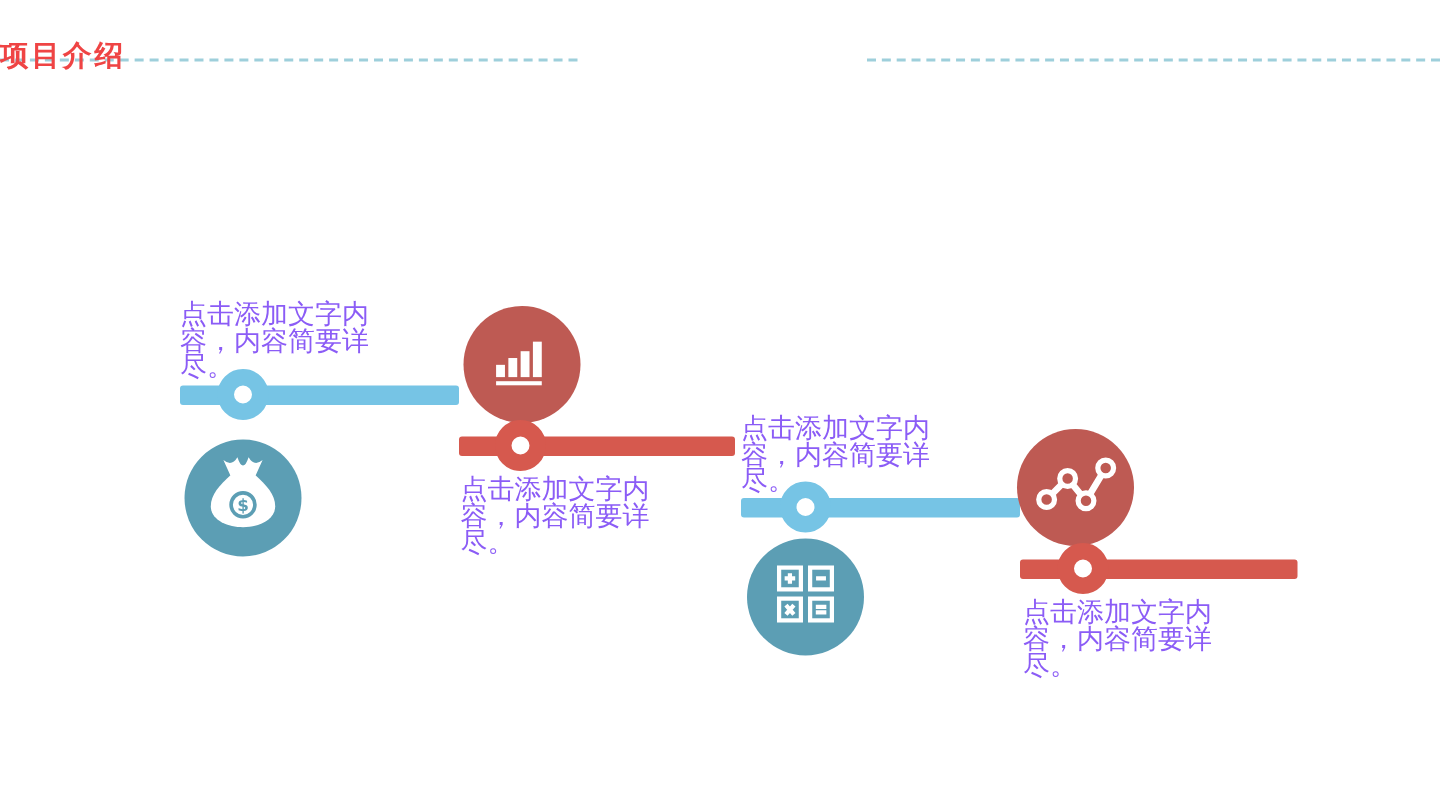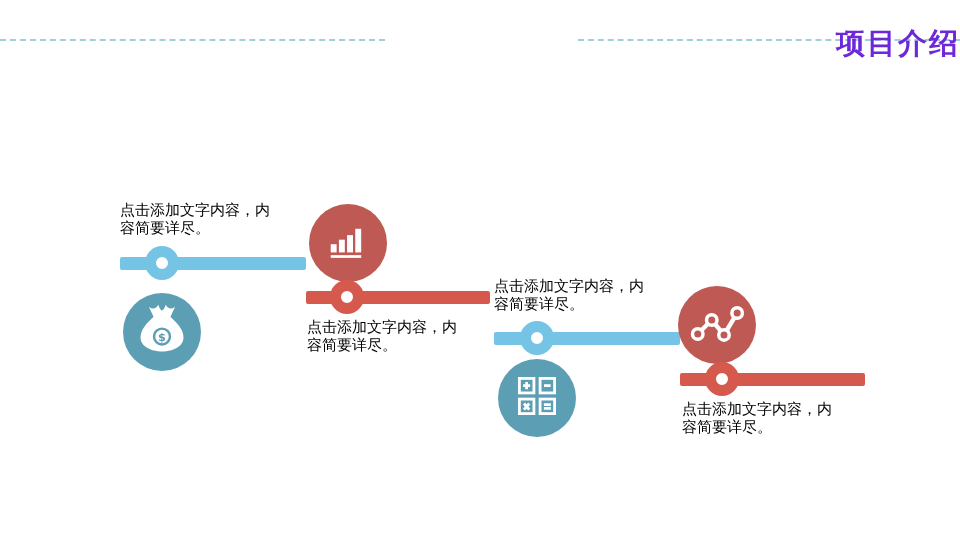--- a/index.html
+++ b/index.html
@@ -3,22 +3,22 @@
 <meta charset="utf-8">
 <style>
   html,body{margin:0;padding:0;background:#e9e9e9;}
   .stage{
     position:relative;width:960px;height:540px;background:#ffffff;
     overflow:hidden;margin:0 auto;
     font-family:"Liberation Sans","DejaVu Sans",sans-serif;
   }
   
   .slide-title{
-    position:absolute;top:24px;left:0;width:100%;text-align:right;
-    color:#6d28d9;font-size:29px;font-weight:bold;letter-spacing:2px;
+    position:absolute;top:24px;left:0;width:100%;text-align:left;
+    color:#ef4444;font-size:19px;font-weight:bold;letter-spacing:2px;
   }
   .dash{position:absolute;top:39px;border-top:2px dashed #9ecfdb;height:0;}
   .dash.left{left:0;width:385px;}
   .dash.right{left:578px;width:382px;}
   
   .bar{position:absolute;height:13px;border-radius:2px;}
   .bar.blue{background:#76c4e5;}
   .bar.red{background:#d6594e;}
   .ring{
     position:absolute;width:34px;height:34px;border-radius:50%;
@@ -26,21 +26,21 @@
   }
   .ring.blue{border:11px solid #76c4e5;}
   .ring.red{border:11px solid #d6594e;}
   .icon-circle{
     position:absolute;width:78px;height:78px;border-radius:50%;
     display:flex;align-items:center;justify-content:center;
   }
   .icon-circle.red{background:#be5a53;}
   .icon-circle.teal{background:#5c9eb4;}
   .caption{
-    position:absolute;width:152px;color:#000000;font-size:15px;
+    position:absolute;width:152px;color:#8b5cf6;font-size:18px;
     line-height:17.5px;text-align:left;
   }
 </style>
 </head>
 <body>
 
 <div class="stage">
 
   <div class="dash left"></div>
   <div class="dash right"></div>

